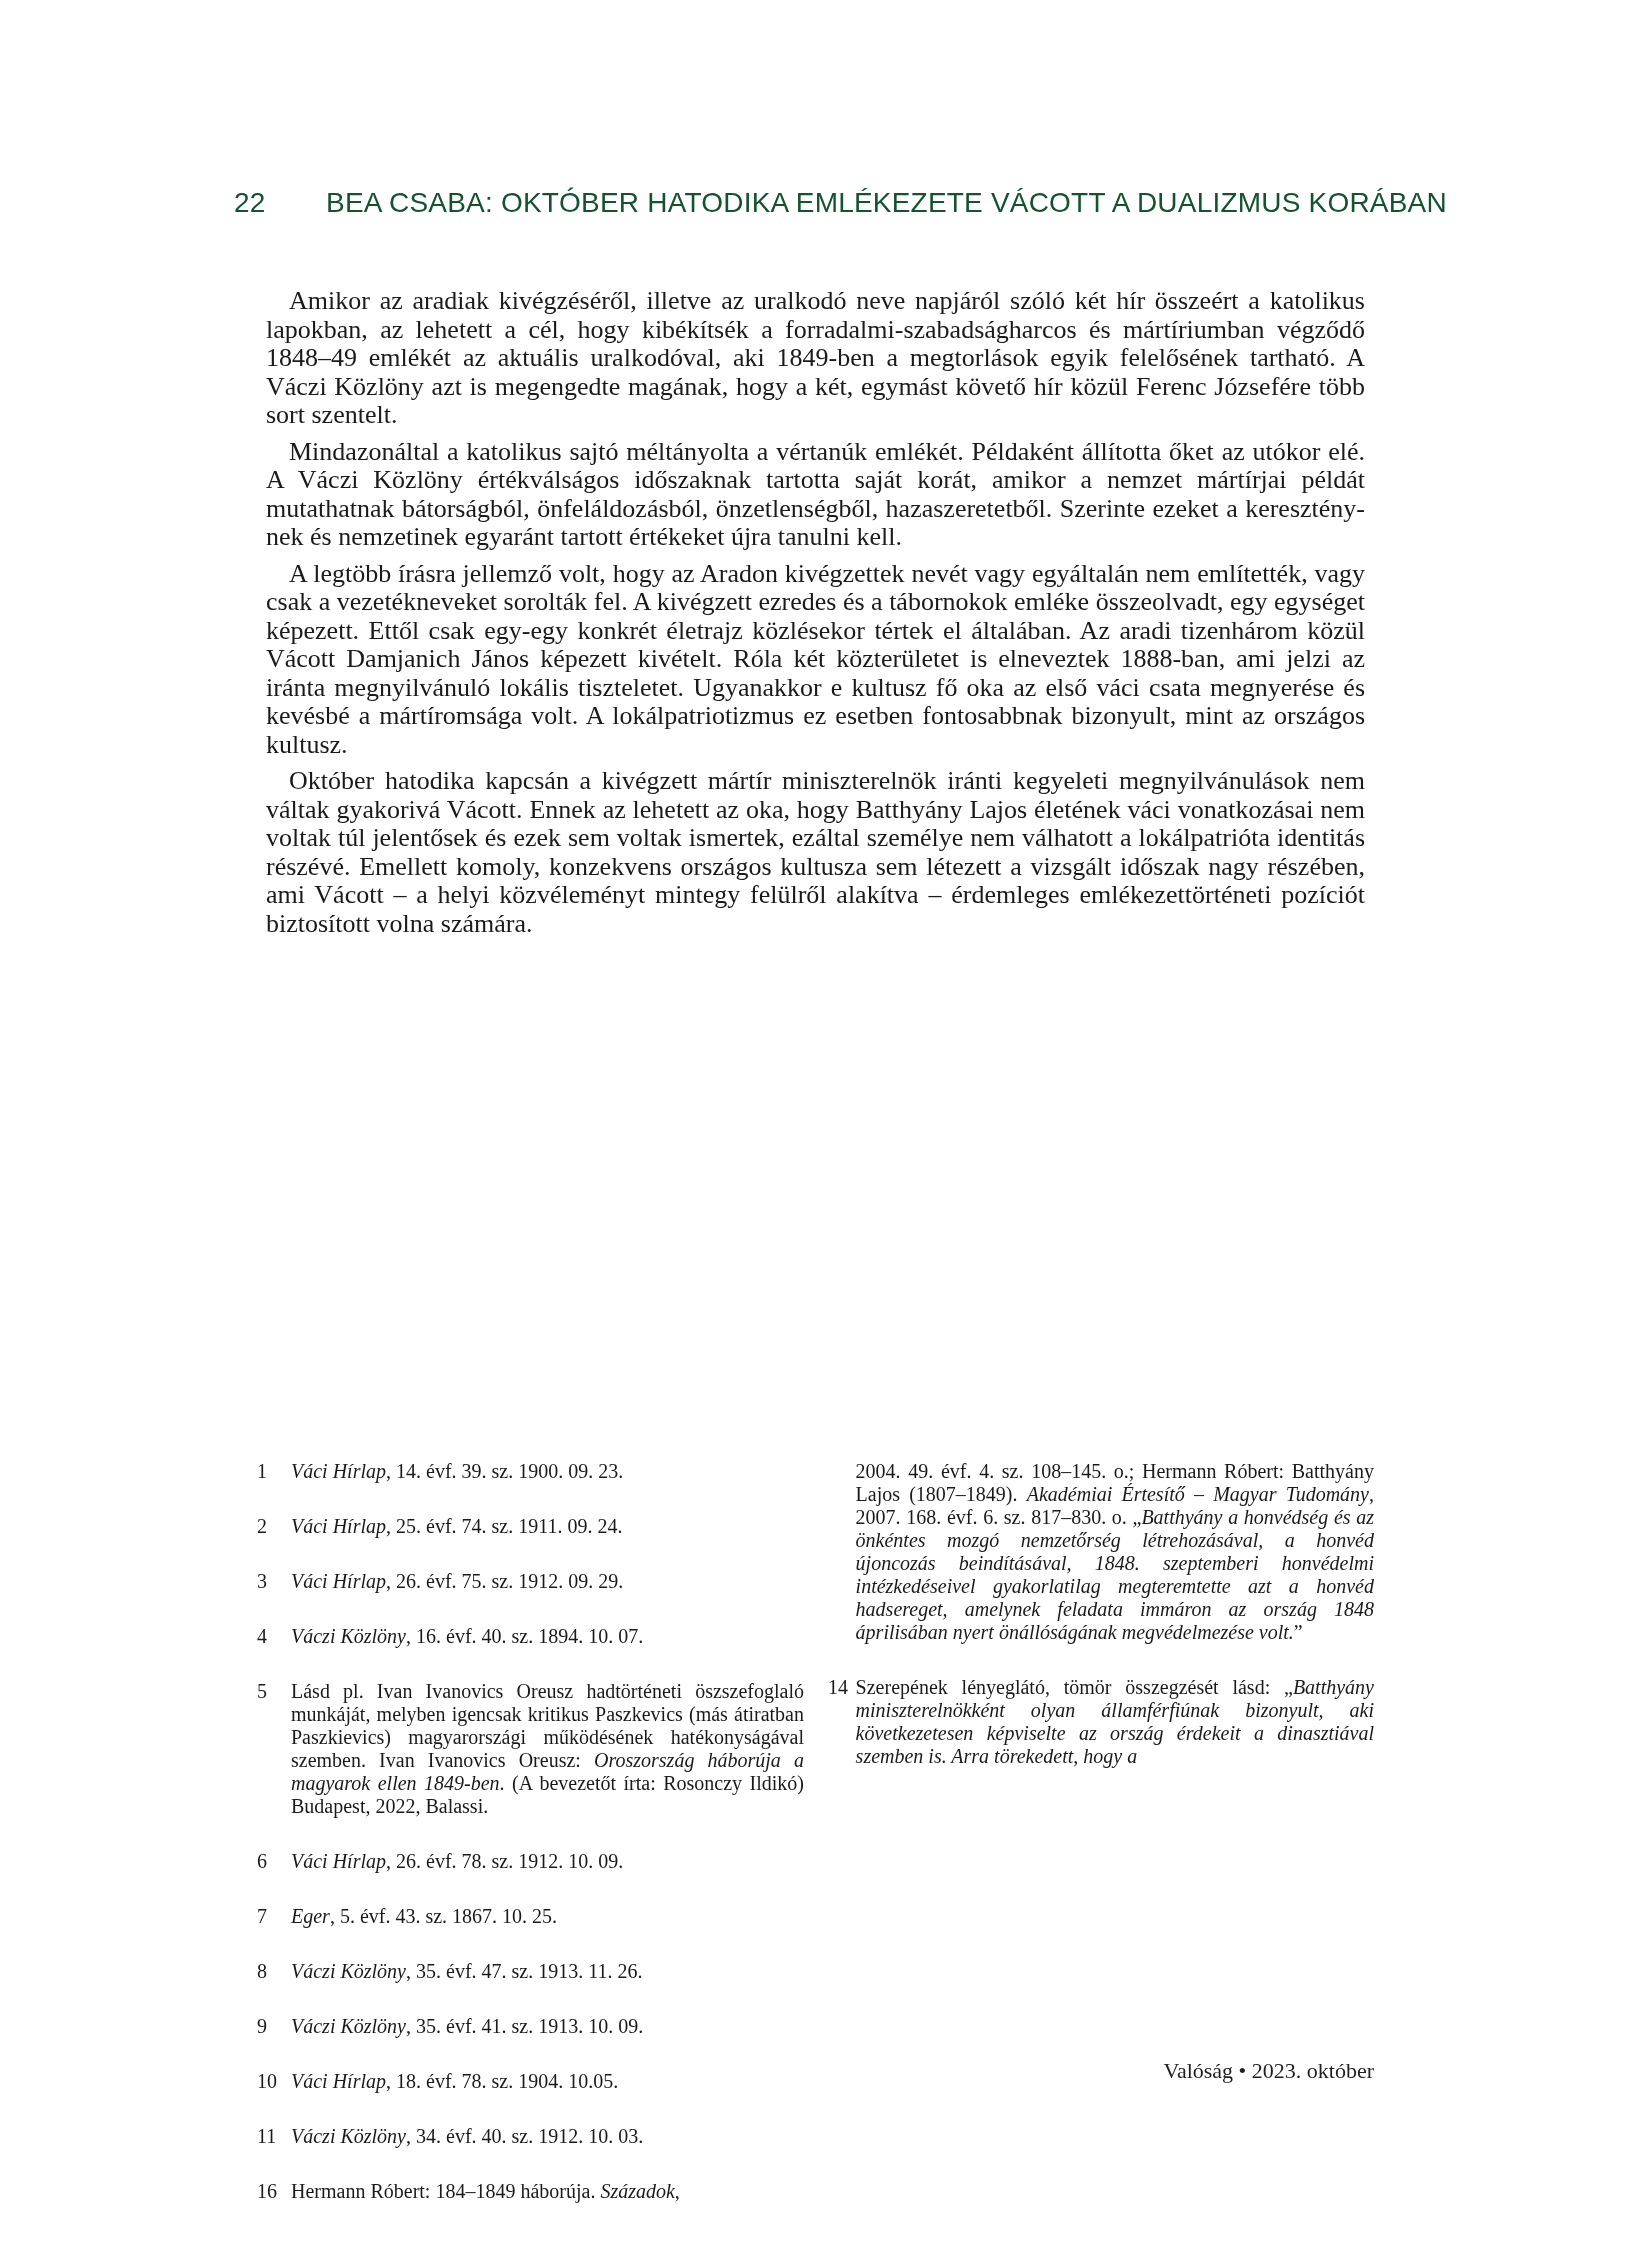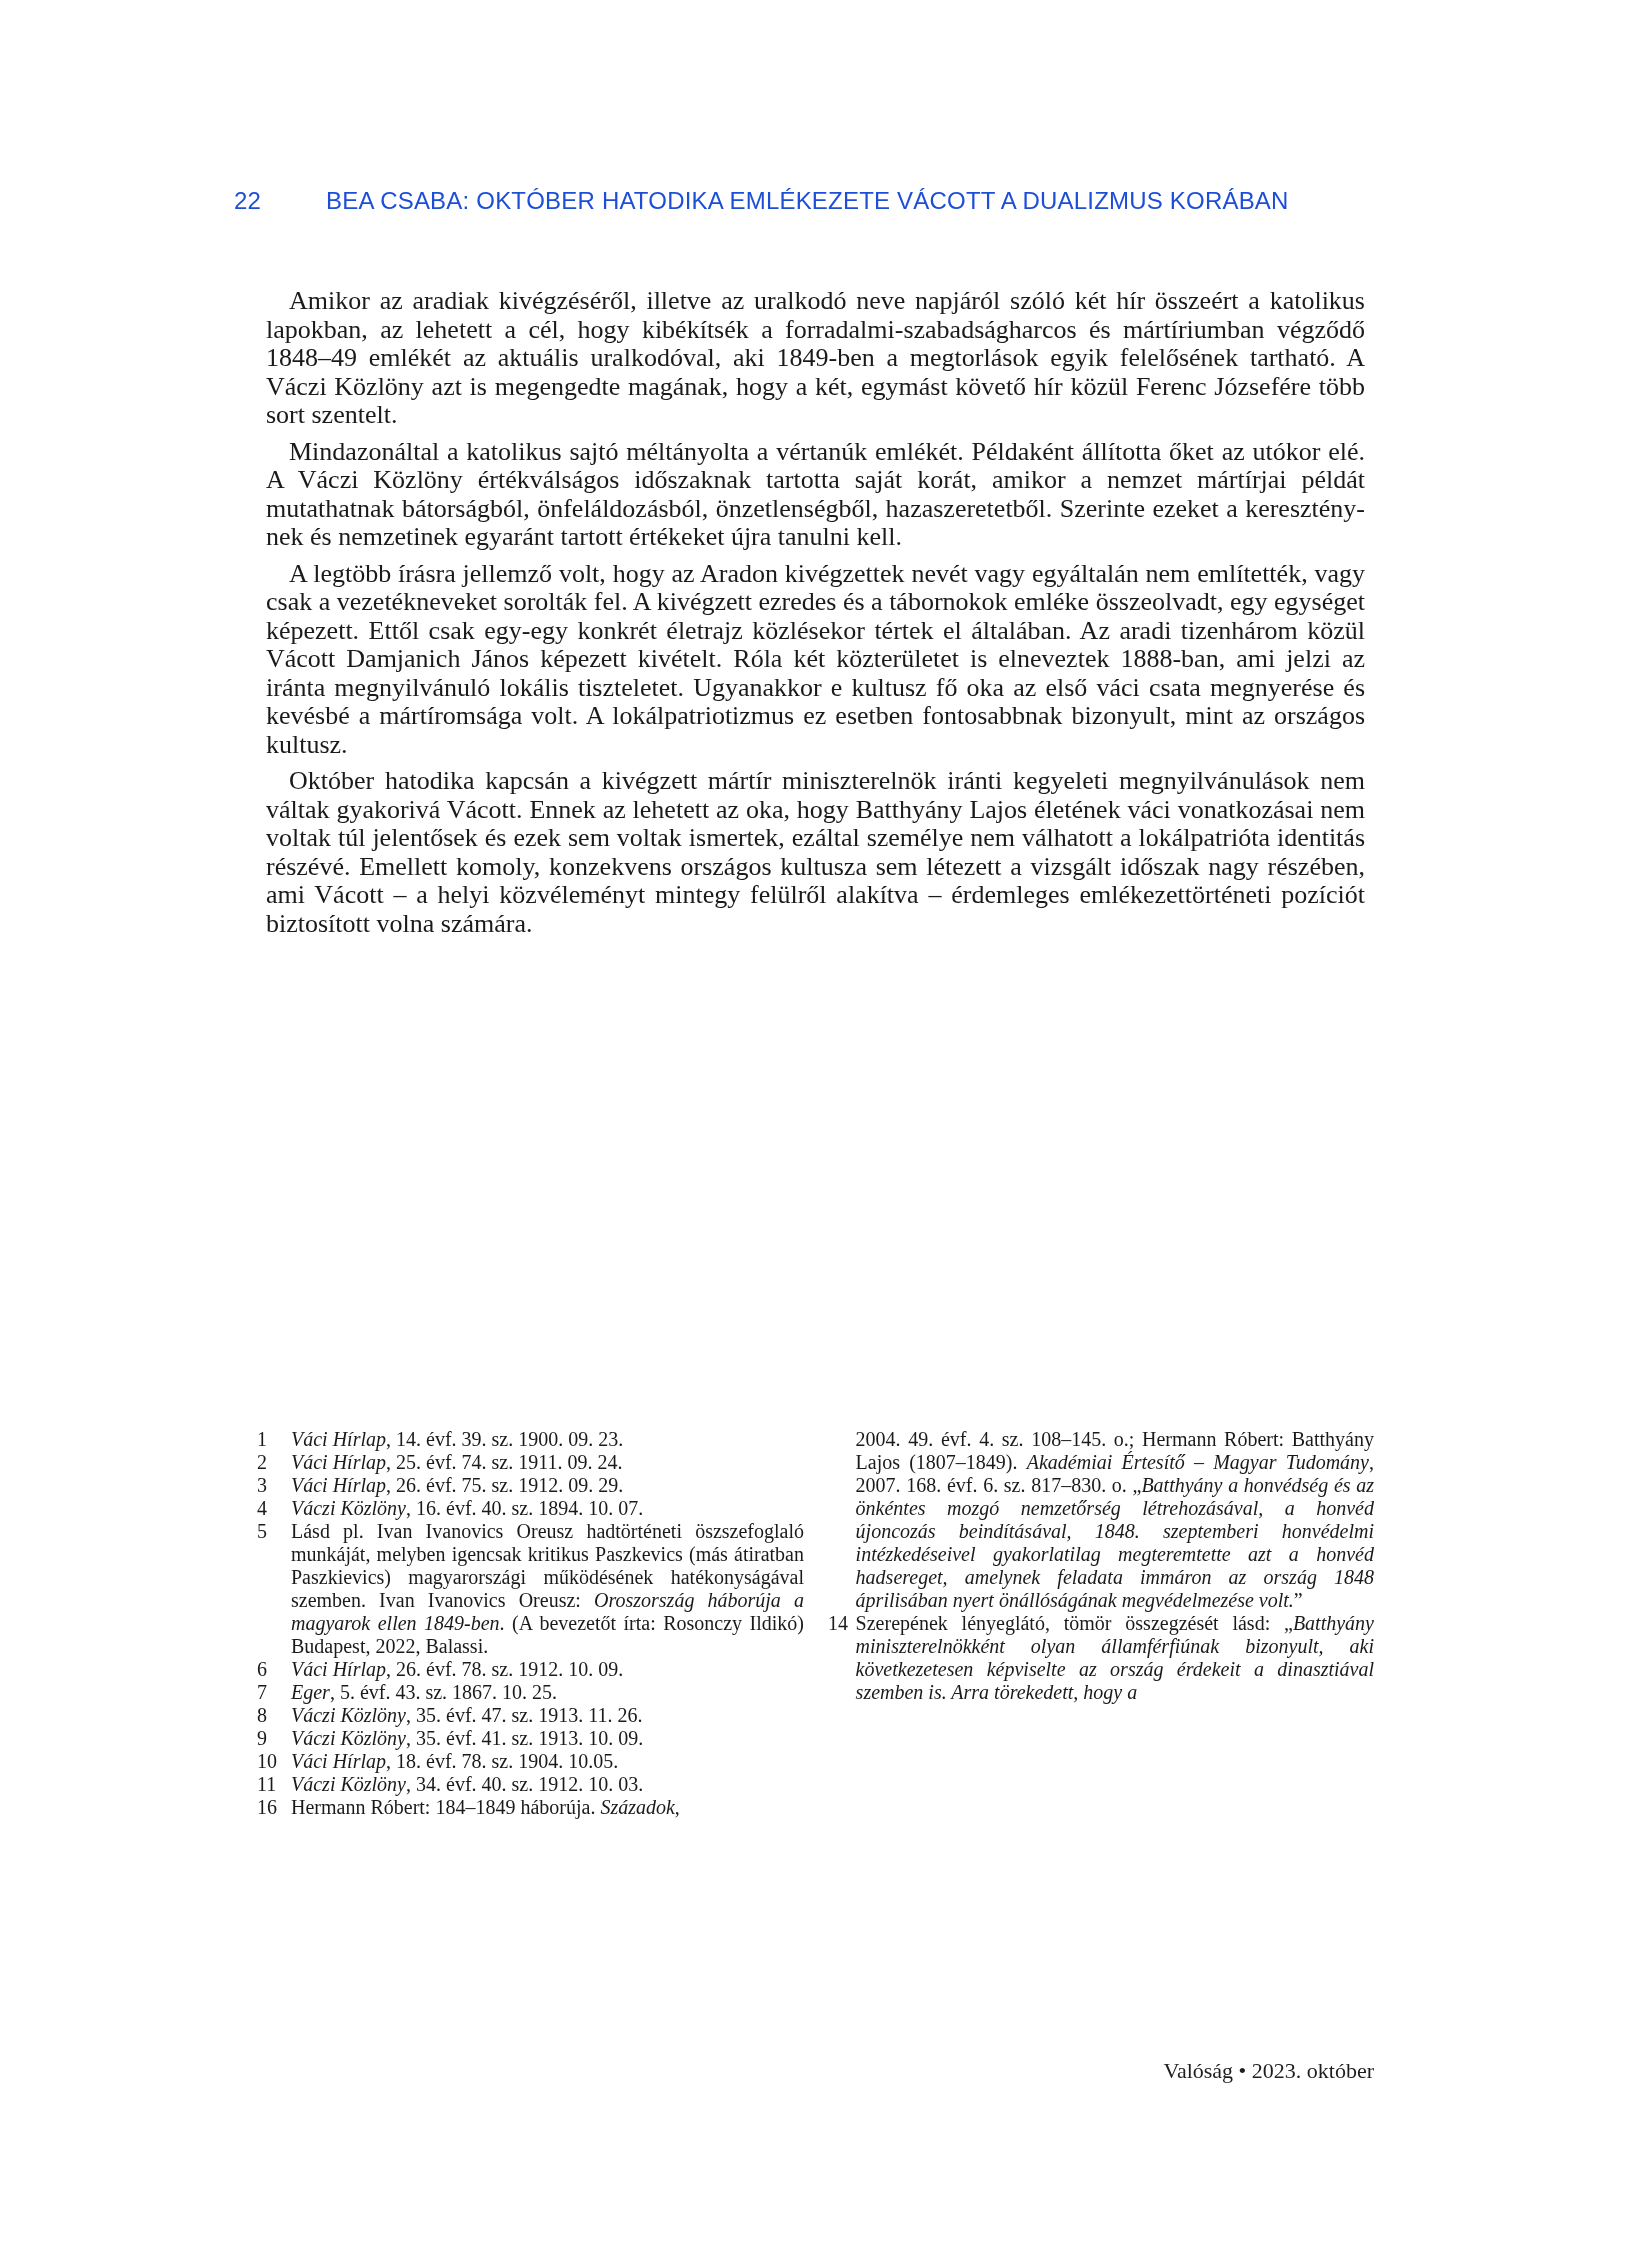--- a/index.html
+++ b/index.html
@@ -1,22 +1,22 @@
 <!DOCTYPE html>
 <html style="font-size:12.3px"><head>
 <meta charset="utf-8">
 <style>
   html, body { margin: 0; padding: 0; background: #ffffff; }
   body { width: 1628px; height: 2261px; position: relative; overflow: hidden; color: #1a1a1a; }
   .page { position: absolute; left: 0; top: 0; width: 1628px; height: 2261px; background: #fff; }
 
   .running-head {
     position: absolute; top: 187px; left: 234px; width: 1142px; height: 31px;
-    font-family: "Liberation Sans", sans-serif; font-size: 24px; letter-spacing: 0.2px;
-    color: #1d4ed8; white-space: nowrap;
+    font-family: "Liberation Sans", sans-serif; font-size: 28px; letter-spacing: 0.2px;
+    color: #14532d; white-space: nowrap;
   }
   .running-head .pno { position: absolute; left: 0; top: 0; }
   .running-head .rtitle { position: absolute; left: 92px; top: 0; transform: scaleX(1.0); transform-origin: left; }
 
   .body-text {
     position: absolute; top: 279px; left: 258px; width: 1115px;
     font-family: "Liberation Serif", serif; font-size: 26px; line-height: 28.5px;
     text-align: justify; hyphens: manual; color: #1a1a1a;
   }
   .body-text p { margin: 8px; text-indent: 23px; }
@@ -28,21 +28,21 @@
 
   .notes-col {
     position: absolute; top: 1428px;
     font-family: "Liberation Serif", serif; font-size: 20px; line-height: 23px; color: #1a1a1a;
   }
   .notes-col.left { left: 257px; width: 547px; }
   .notes-col.right { left: 828px; width: 546px; }
   .note { position: relative; padding-left: 34px; text-align: justify; }
   .note .num { position: absolute; left: 0; top: 0; }
   .right .note { padding-left: 27.6px; }
-  .note .txt { display: block; }
+  .note .txt { display: block; margin-top: 32px; }
   i { font-style: italic; }
 
   .footer {
     position: absolute; top: 2058px; right: 254px;
     font-family: Liberation Serif, serif; font-size: 22px; color: #1e1e1e; white-space: nowrap;
   }
 </style>
 </head>
 <body>
 

